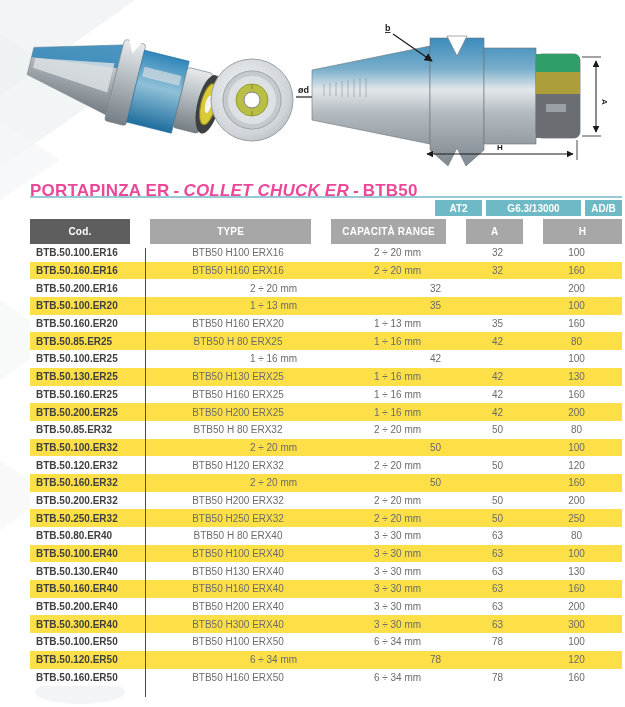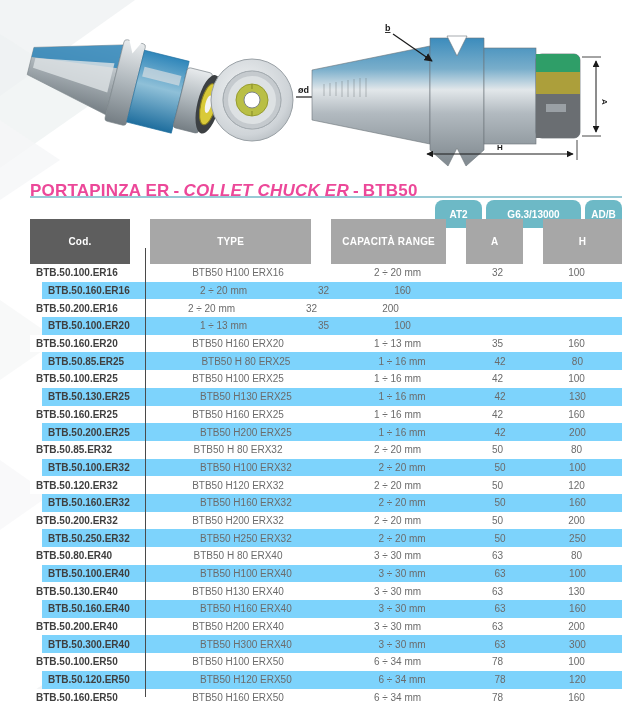--- a/index.html
+++ b/index.html
@@ -15,39 +15,39 @@
 
   
   .title{position:absolute;left:30px;top:173px;font-size:17px;font-weight:bold;
          color:#ec4899;white-space:nowrap;letter-spacing:.2px;margin-top:8px;}
   .title .sec{font-style:italic;}
   .title .sep{padding:0 4px;}
   .rule{position:absolute;left:30px;top:196px;width:592px;height:2px;background:#97cad5;}
 
   
   .badges{position:absolute;top:200px;right:3px;display:flex;gap:4px;}
-  .badge{background:#6db9c6;color:#fff;font-size:10px;font-weight:bold;height:28px;
-         border-radius:8px;display:flex;align-items:center;justify-content:center;}
+  .badge{background:#6db9c6;color:#fff;font-size:10px;font-weight:bold;height:16px;
+         border-radius:0;display:flex;align-items:center;justify-content:center;}
   .badge.b0{width:47px}.badge.b1{width:95px}.badge.b2{width:37px}
 
   
   .tbl{position:absolute;left:30px;top:219px;width:592px;}
-  .thead{display:flex;height:45px;}
+  .thead{display:flex;height:25px;}
   .th{color:#fff;font-weight:bold;font-size:10px;background:#a7a7a7;
       display:flex;align-items:center;justify-content:center;letter-spacing:.2px;}
   .th + .th{margin-left:20px;}
   .th.c0{width:114px;background:#5e5e5e;}
   .th.c1{width:184px;}
   .th.c2{width:131px;}
   .th.c3{width:65px;}
   .th.c4{width:90px;}
 
   .tbody{position:relative;}
-  .row{display:flex;height:17.7px;align-items:center;font-size:10px;color:#6b6b6b;background:#ffffff;}
-  .row.alt{background:#7dd3fc;margin-left:12px;}
+  .row{display:flex;height:17.7px;align-items:center;font-size:10px;color:#6b6b6b;background:#ffffff;justify-content:space-between;}
+  .row.alt{background:#fde047;}
   .td{overflow:hidden;white-space:nowrap;text-align:center;}
   .td.c0{width:115px;font-weight:bold;color:#3f3f3f;text-align:left;padding-left:6px;box-sizing:border-box;}
   .td.c1{width:186px;}
   .td.c2{width:133px;}
   .td.c3{width:67px;}
   .td.c4{width:91px;}
   .vline{position:absolute;left:115px;top:29px;width:1px;height:449px;background:#4a4a4a;}
 </style>
 </head>
 <body>
@@ -196,20 +196,21 @@
 
   <div class="row">
       <div class="td c0">BTB.50.100.ER16</div>
       <div class="td c1">BTB50 H100 ERX16</div>
       <div class="td c2">2 ÷ 20 mm</div>
       <div class="td c3">32</div>
       <div class="td c4">100</div>
     </div>
       <div class="row alt">
       <div class="td c0">BTB.50.160.ER16</div>
+      <div class="td c1">BTB50 H160 ERX16</div>
       <div class="td c2">2 ÷ 20 mm</div>
       <div class="td c3">32</div>
       <div class="td c4">160</div>
     </div>
       <div class="row">
       <div class="td c0">BTB.50.200.ER16</div>
       <div class="td c2">2 ÷ 20 mm</div>
       <div class="td c3">32</div>
       <div class="td c4">200</div>
     </div>
@@ -228,21 +229,20 @@
     </div>
       <div class="row alt">
       <div class="td c0">BTB.50.85.ER25</div>
       <div class="td c1">BTB50 H 80 ERX25</div>
       <div class="td c2">1 ÷ 16 mm</div>
       <div class="td c3">42</div>
       <div class="td c4">80</div>
     </div>
       <div class="row">
       <div class="td c0">BTB.50.100.ER25</div>
-      <div class="td c1">BTB50 H100 ERX25</div>
       <div class="td c2">1 ÷ 16 mm</div>
       <div class="td c3">42</div>
       <div class="td c4">100</div>
     </div>
       <div class="row alt">
       <div class="td c0">BTB.50.130.ER25</div>
       <div class="td c1">BTB50 H130 ERX25</div>
       <div class="td c2">1 ÷ 16 mm</div>
       <div class="td c3">42</div>
       <div class="td c4">130</div>
@@ -263,35 +263,33 @@
     </div>
       <div class="row">
       <div class="td c0">BTB.50.85.ER32</div>
       <div class="td c1">BTB50 H 80 ERX32</div>
       <div class="td c2">2 ÷ 20 mm</div>
       <div class="td c3">50</div>
       <div class="td c4">80</div>
     </div>
       <div class="row alt">
       <div class="td c0">BTB.50.100.ER32</div>
-      <div class="td c1">BTB50 H100 ERX32</div>
       <div class="td c2">2 ÷ 20 mm</div>
       <div class="td c3">50</div>
       <div class="td c4">100</div>
     </div>
       <div class="row">
       <div class="td c0">BTB.50.120.ER32</div>
       <div class="td c1">BTB50 H120 ERX32</div>
       <div class="td c2">2 ÷ 20 mm</div>
       <div class="td c3">50</div>
       <div class="td c4">120</div>
     </div>
       <div class="row alt">
       <div class="td c0">BTB.50.160.ER32</div>
-      <div class="td c1">BTB50 H160 ERX32</div>
       <div class="td c2">2 ÷ 20 mm</div>
       <div class="td c3">50</div>
       <div class="td c4">160</div>
     </div>
       <div class="row">
       <div class="td c0">BTB.50.200.ER32</div>
       <div class="td c1">BTB50 H200 ERX32</div>
       <div class="td c2">2 ÷ 20 mm</div>
       <div class="td c3">50</div>
       <div class="td c4">200</div>
@@ -347,21 +345,20 @@
     </div>
       <div class="row">
       <div class="td c0">BTB.50.100.ER50</div>
       <div class="td c1">BTB50 H100 ERX50</div>
       <div class="td c2">6 ÷ 34 mm</div>
       <div class="td c3">78</div>
       <div class="td c4">100</div>
     </div>
       <div class="row alt">
       <div class="td c0">BTB.50.120.ER50</div>
-      <div class="td c1">BTB50 H120 ERX50</div>
       <div class="td c2">6 ÷ 34 mm</div>
       <div class="td c3">78</div>
       <div class="td c4">120</div>
     </div>
       <div class="row">
       <div class="td c0">BTB.50.160.ER50</div>
       <div class="td c1">BTB50 H160 ERX50</div>
       <div class="td c2">6 ÷ 34 mm</div>
       <div class="td c3">78</div>
       <div class="td c4">160</div>

